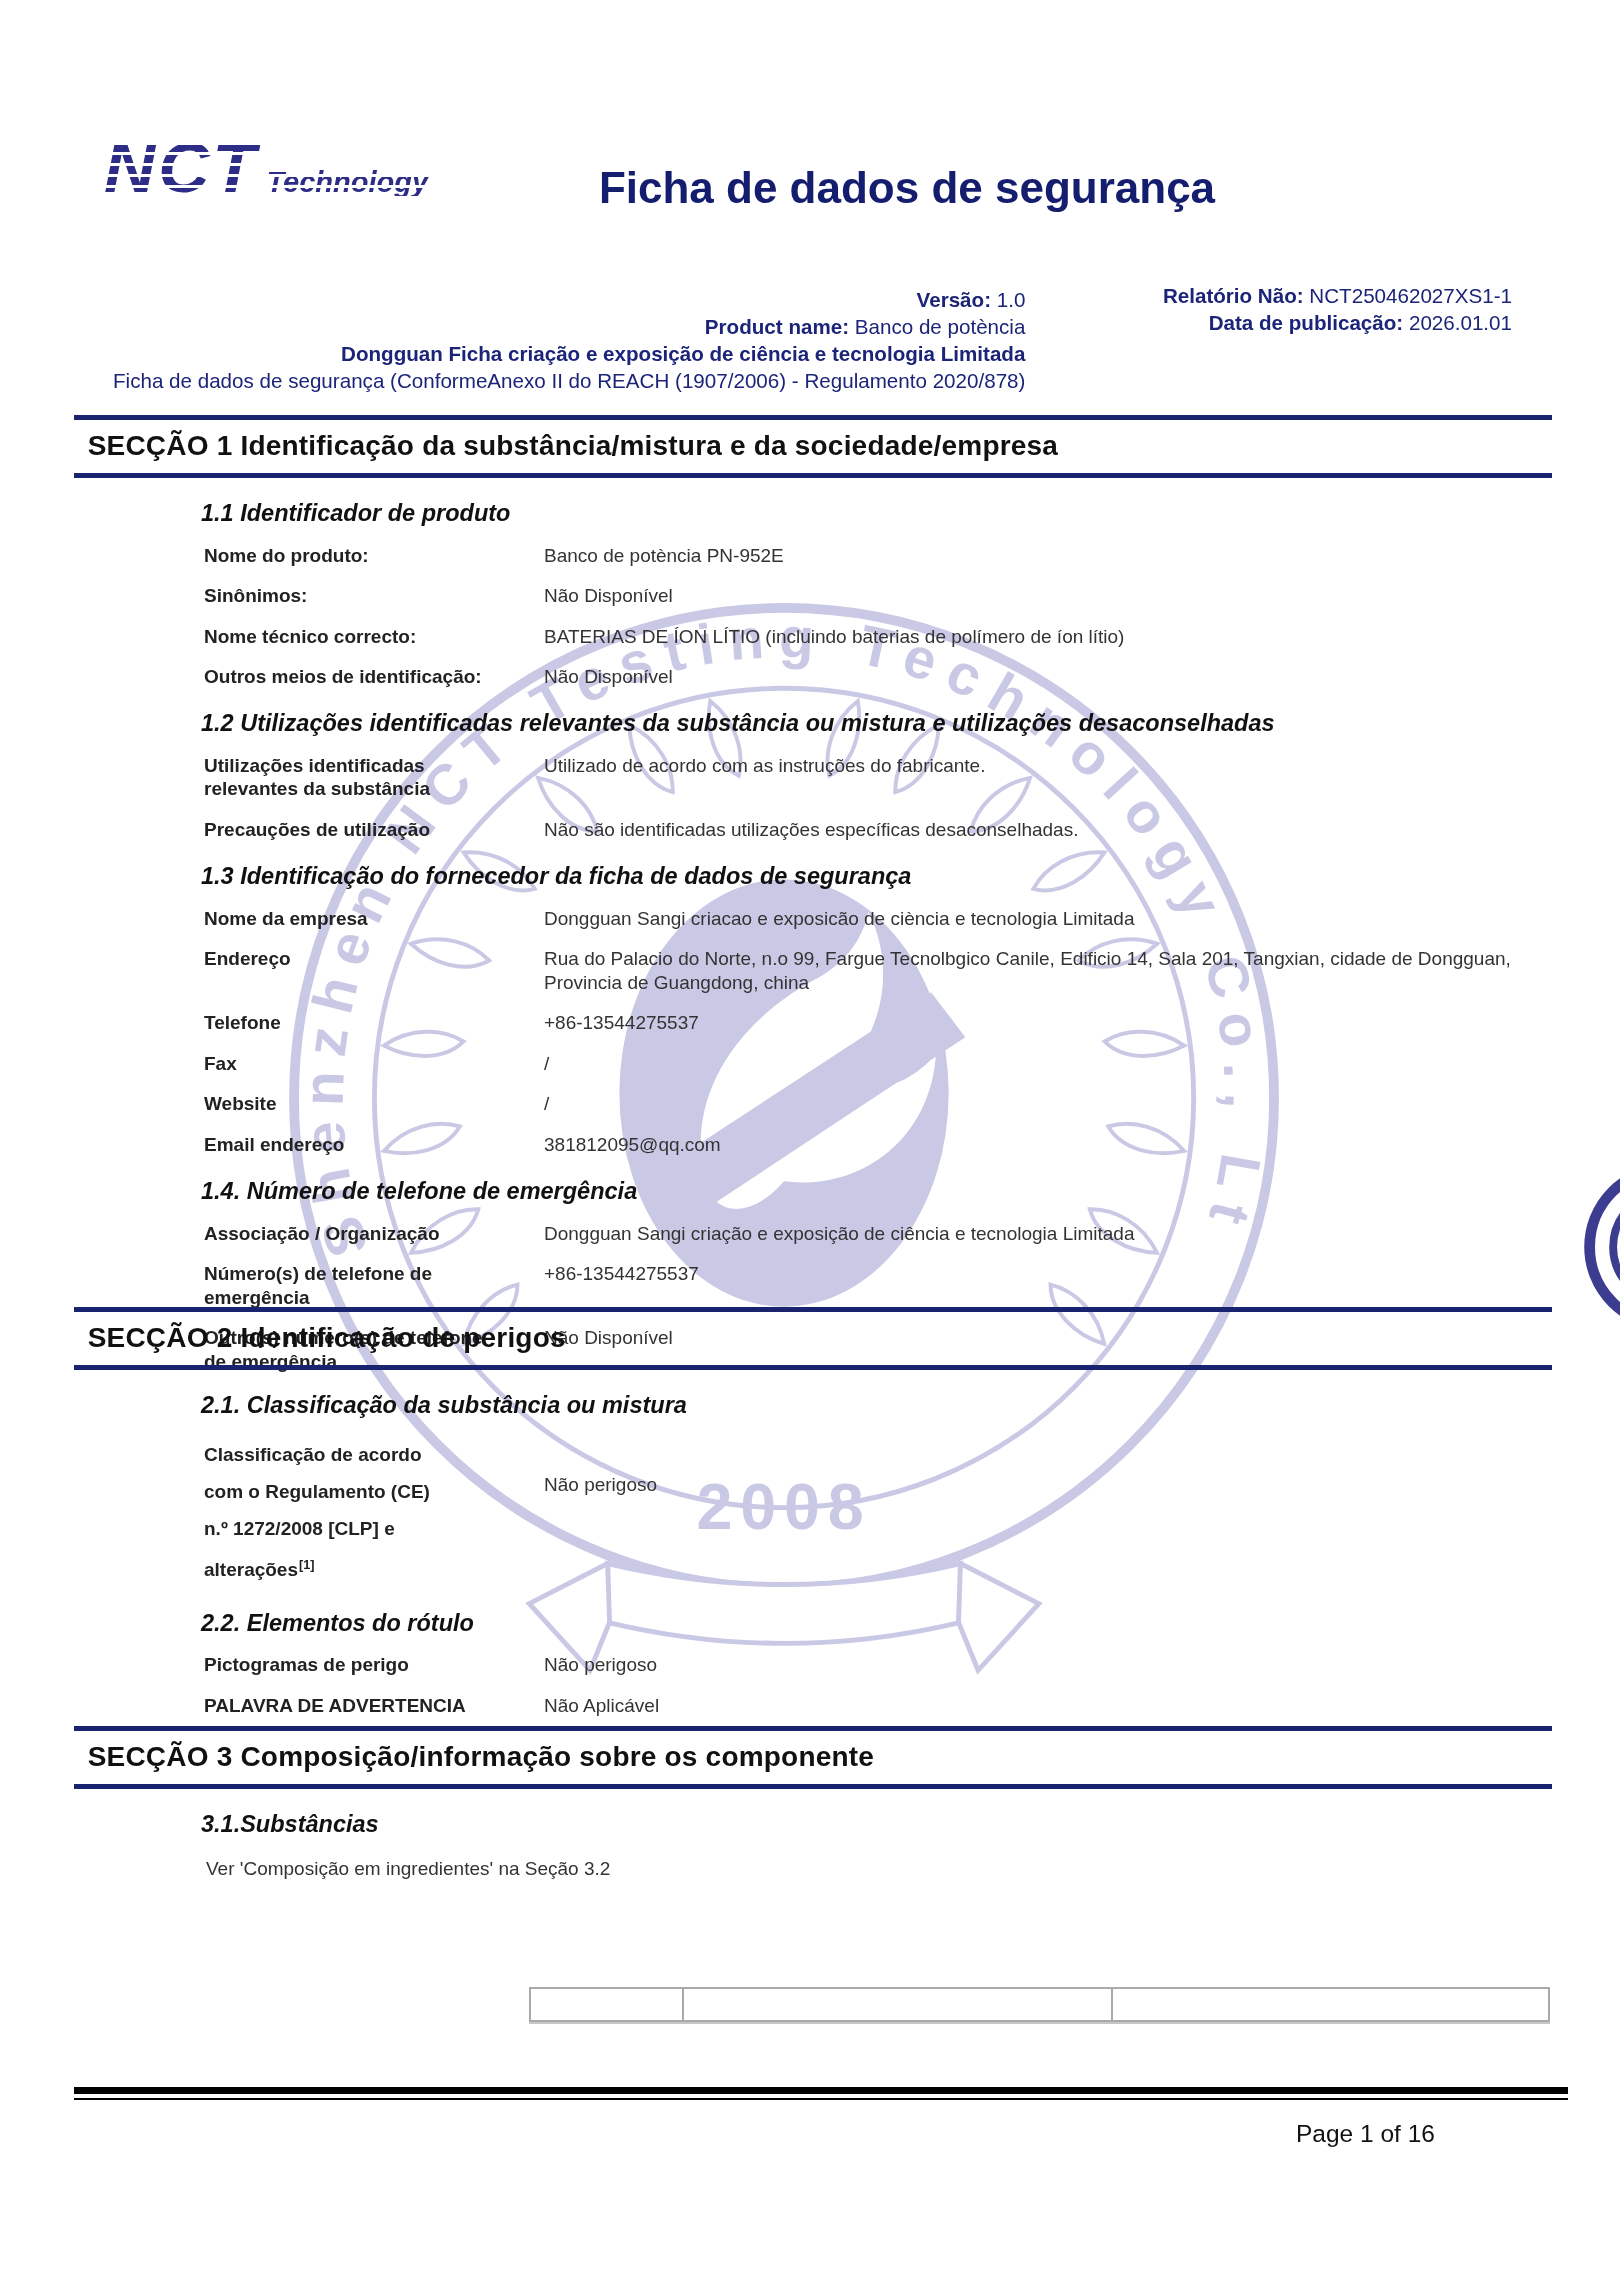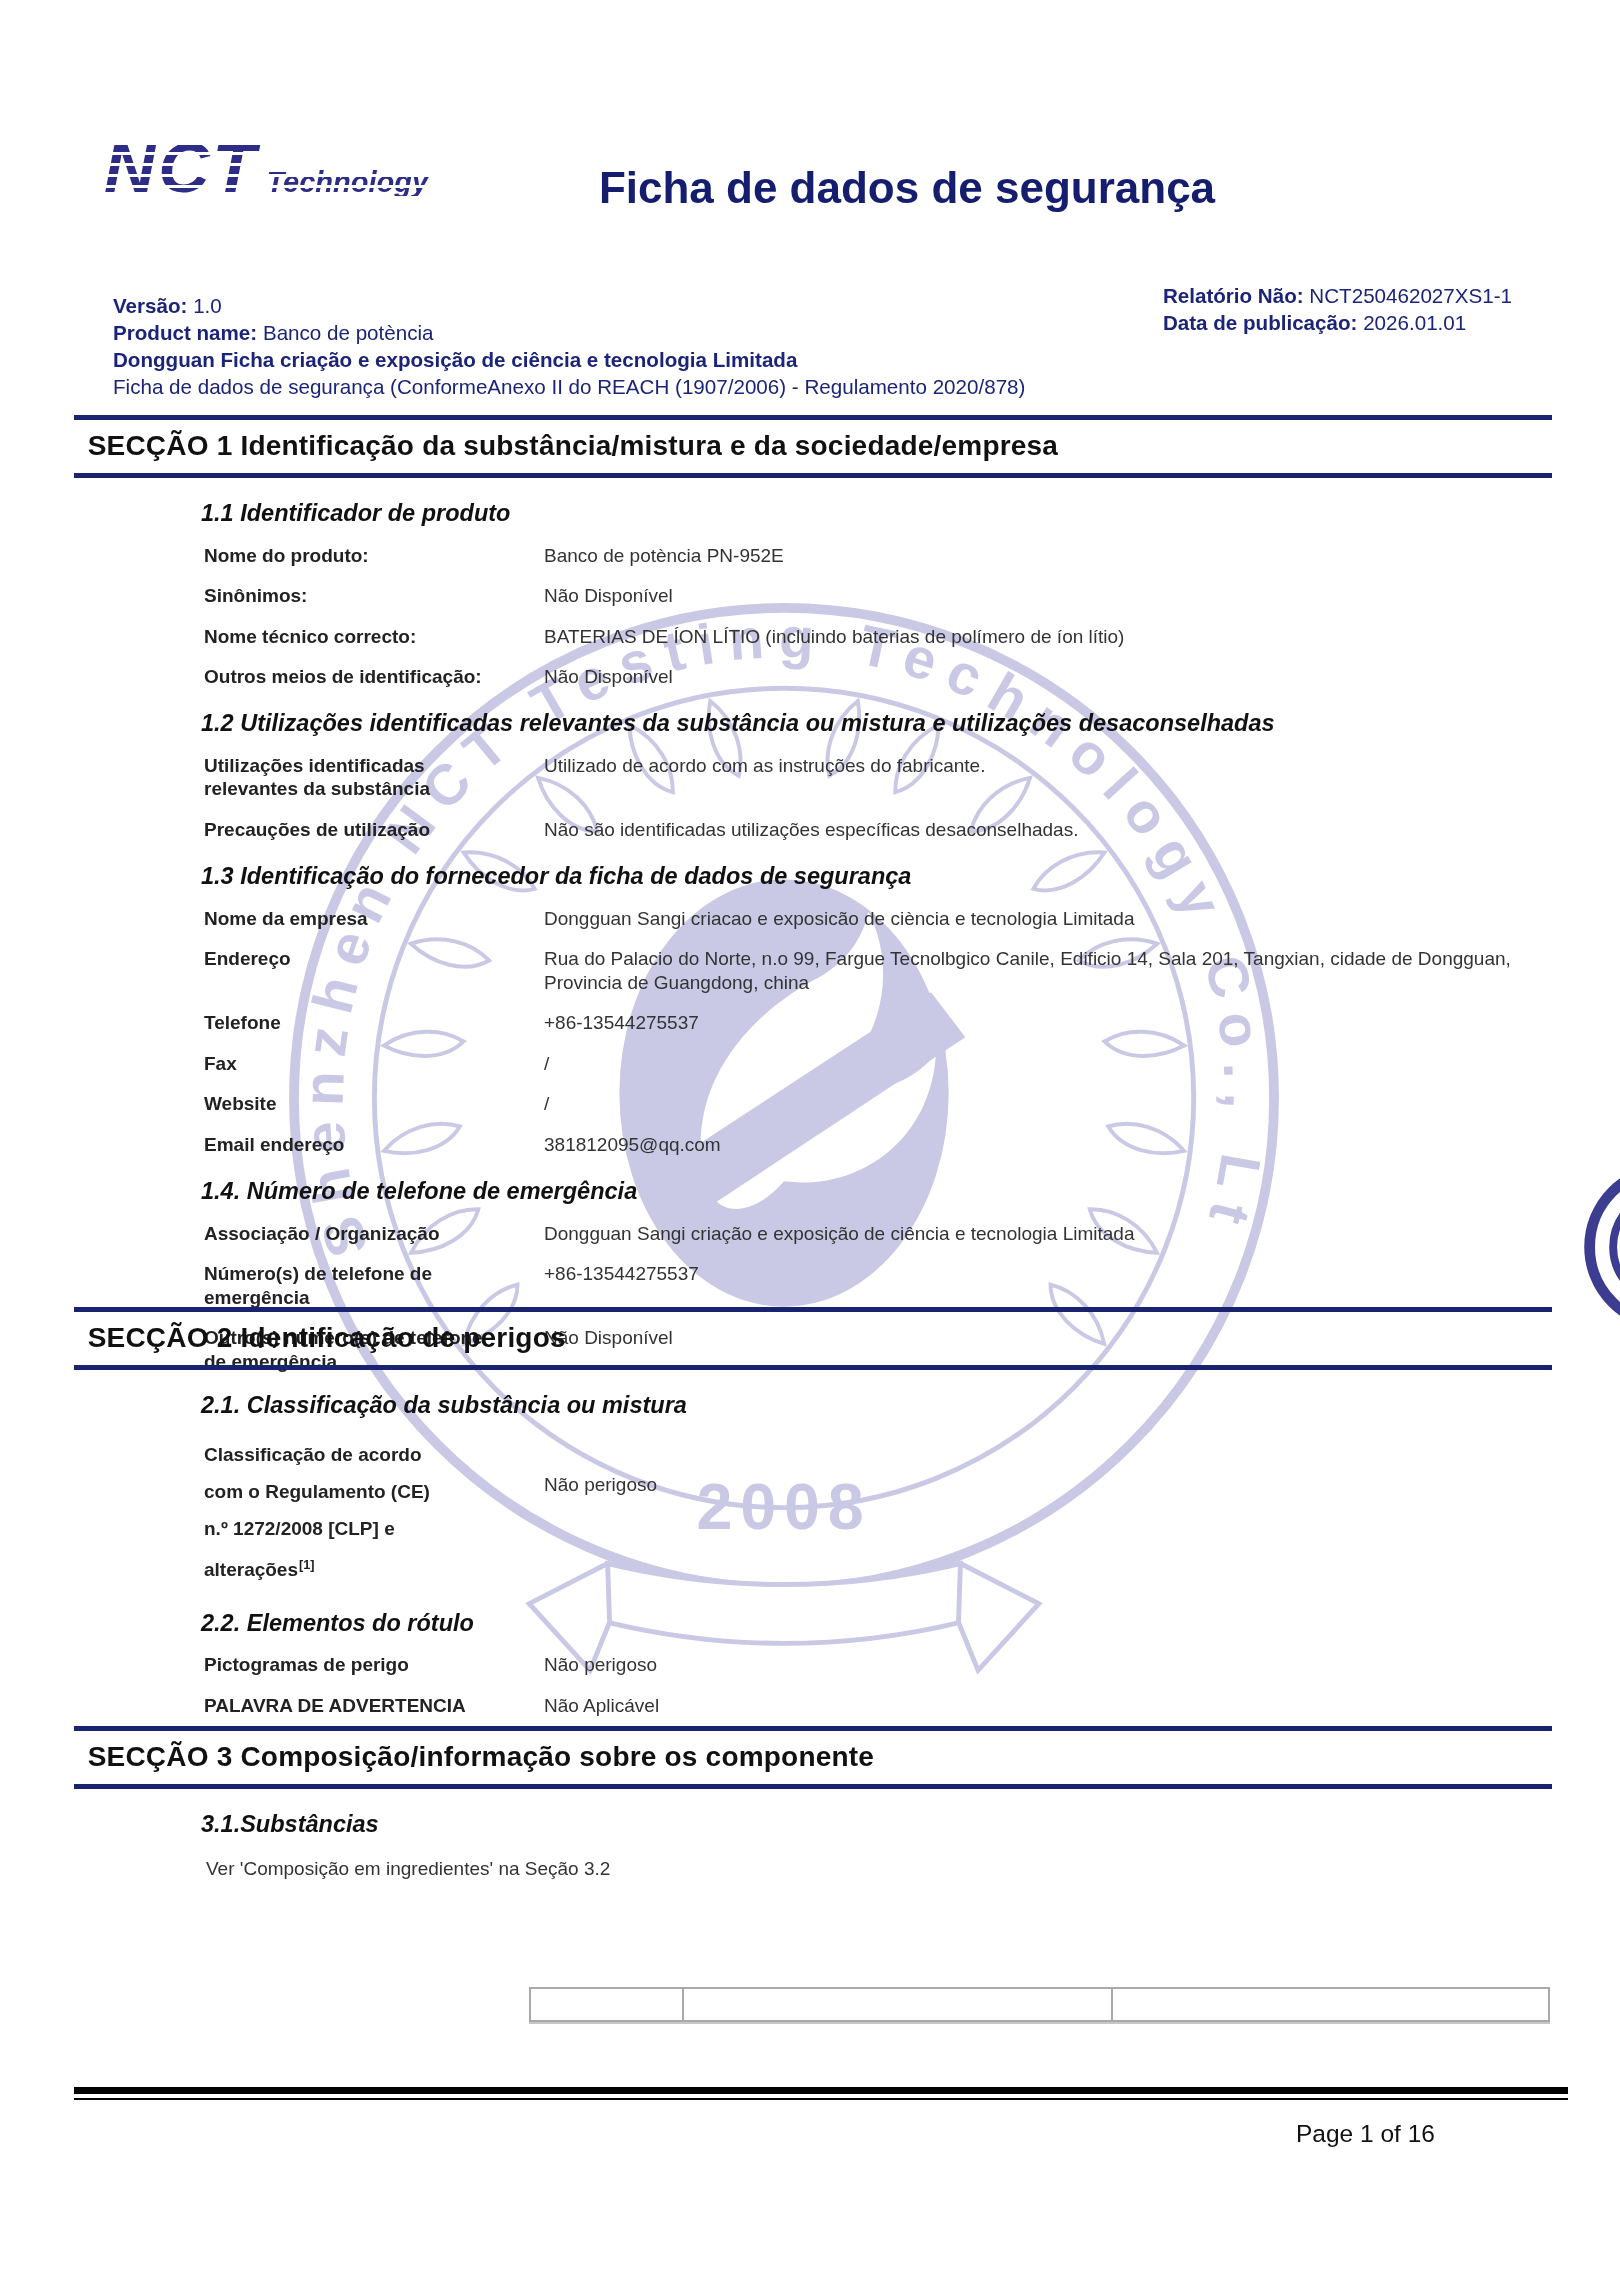--- a/index.html
+++ b/index.html
@@ -23,22 +23,22 @@
   .logo-suffix { font-style:italic; font-weight:bold; font-size:29px; color:#2d2d87; margin-left:7.8px; }
   .logo::after { content:""; position:absolute; inset:0;
     background:repeating-linear-gradient(180deg, transparent 0 7.8px, #ffffff 7.8px 10.8px); }
 
   
   .doc-title { position:absolute; left:907px; top:163px; transform:translateX(-50%);
     font-size:44px; font-weight:bold; color:#151d6e; white-space:nowrap; }
 
   
   .meta { position:absolute; left:113px; top:282px; width:1399px; font-size:20.6px; line-height:27px; color:#1b2478; }
-  .meta-left { position:absolute; left:0; top:10px; }
-  .meta-right { position:absolute; right:0; top:0; text-align:left;margin-left:8px; }
+  .meta-left { position:absolute; left:0; top:4px;text-align:right; }
+  .meta-right { position:absolute; right:0; top:0; text-align:right;margin-left:8px; }
   .meta b { font-weight:bold; }
   .meta .bold-line { font-weight:bold; }
 
   
   .sec { position:absolute; left:74px; width:1478px; }
   #sec1 { top:415px; }
   #sec2 { top:1307px; }
   #sec3 { top:1726px; }
   .secline { height:4.9px; background:#1a2370; }
   .secbar-title { font-size:28px; font-weight:bold; color:#111; padding:9.8px 0 11.8px 13.7px; letter-spacing:0.2px; }

